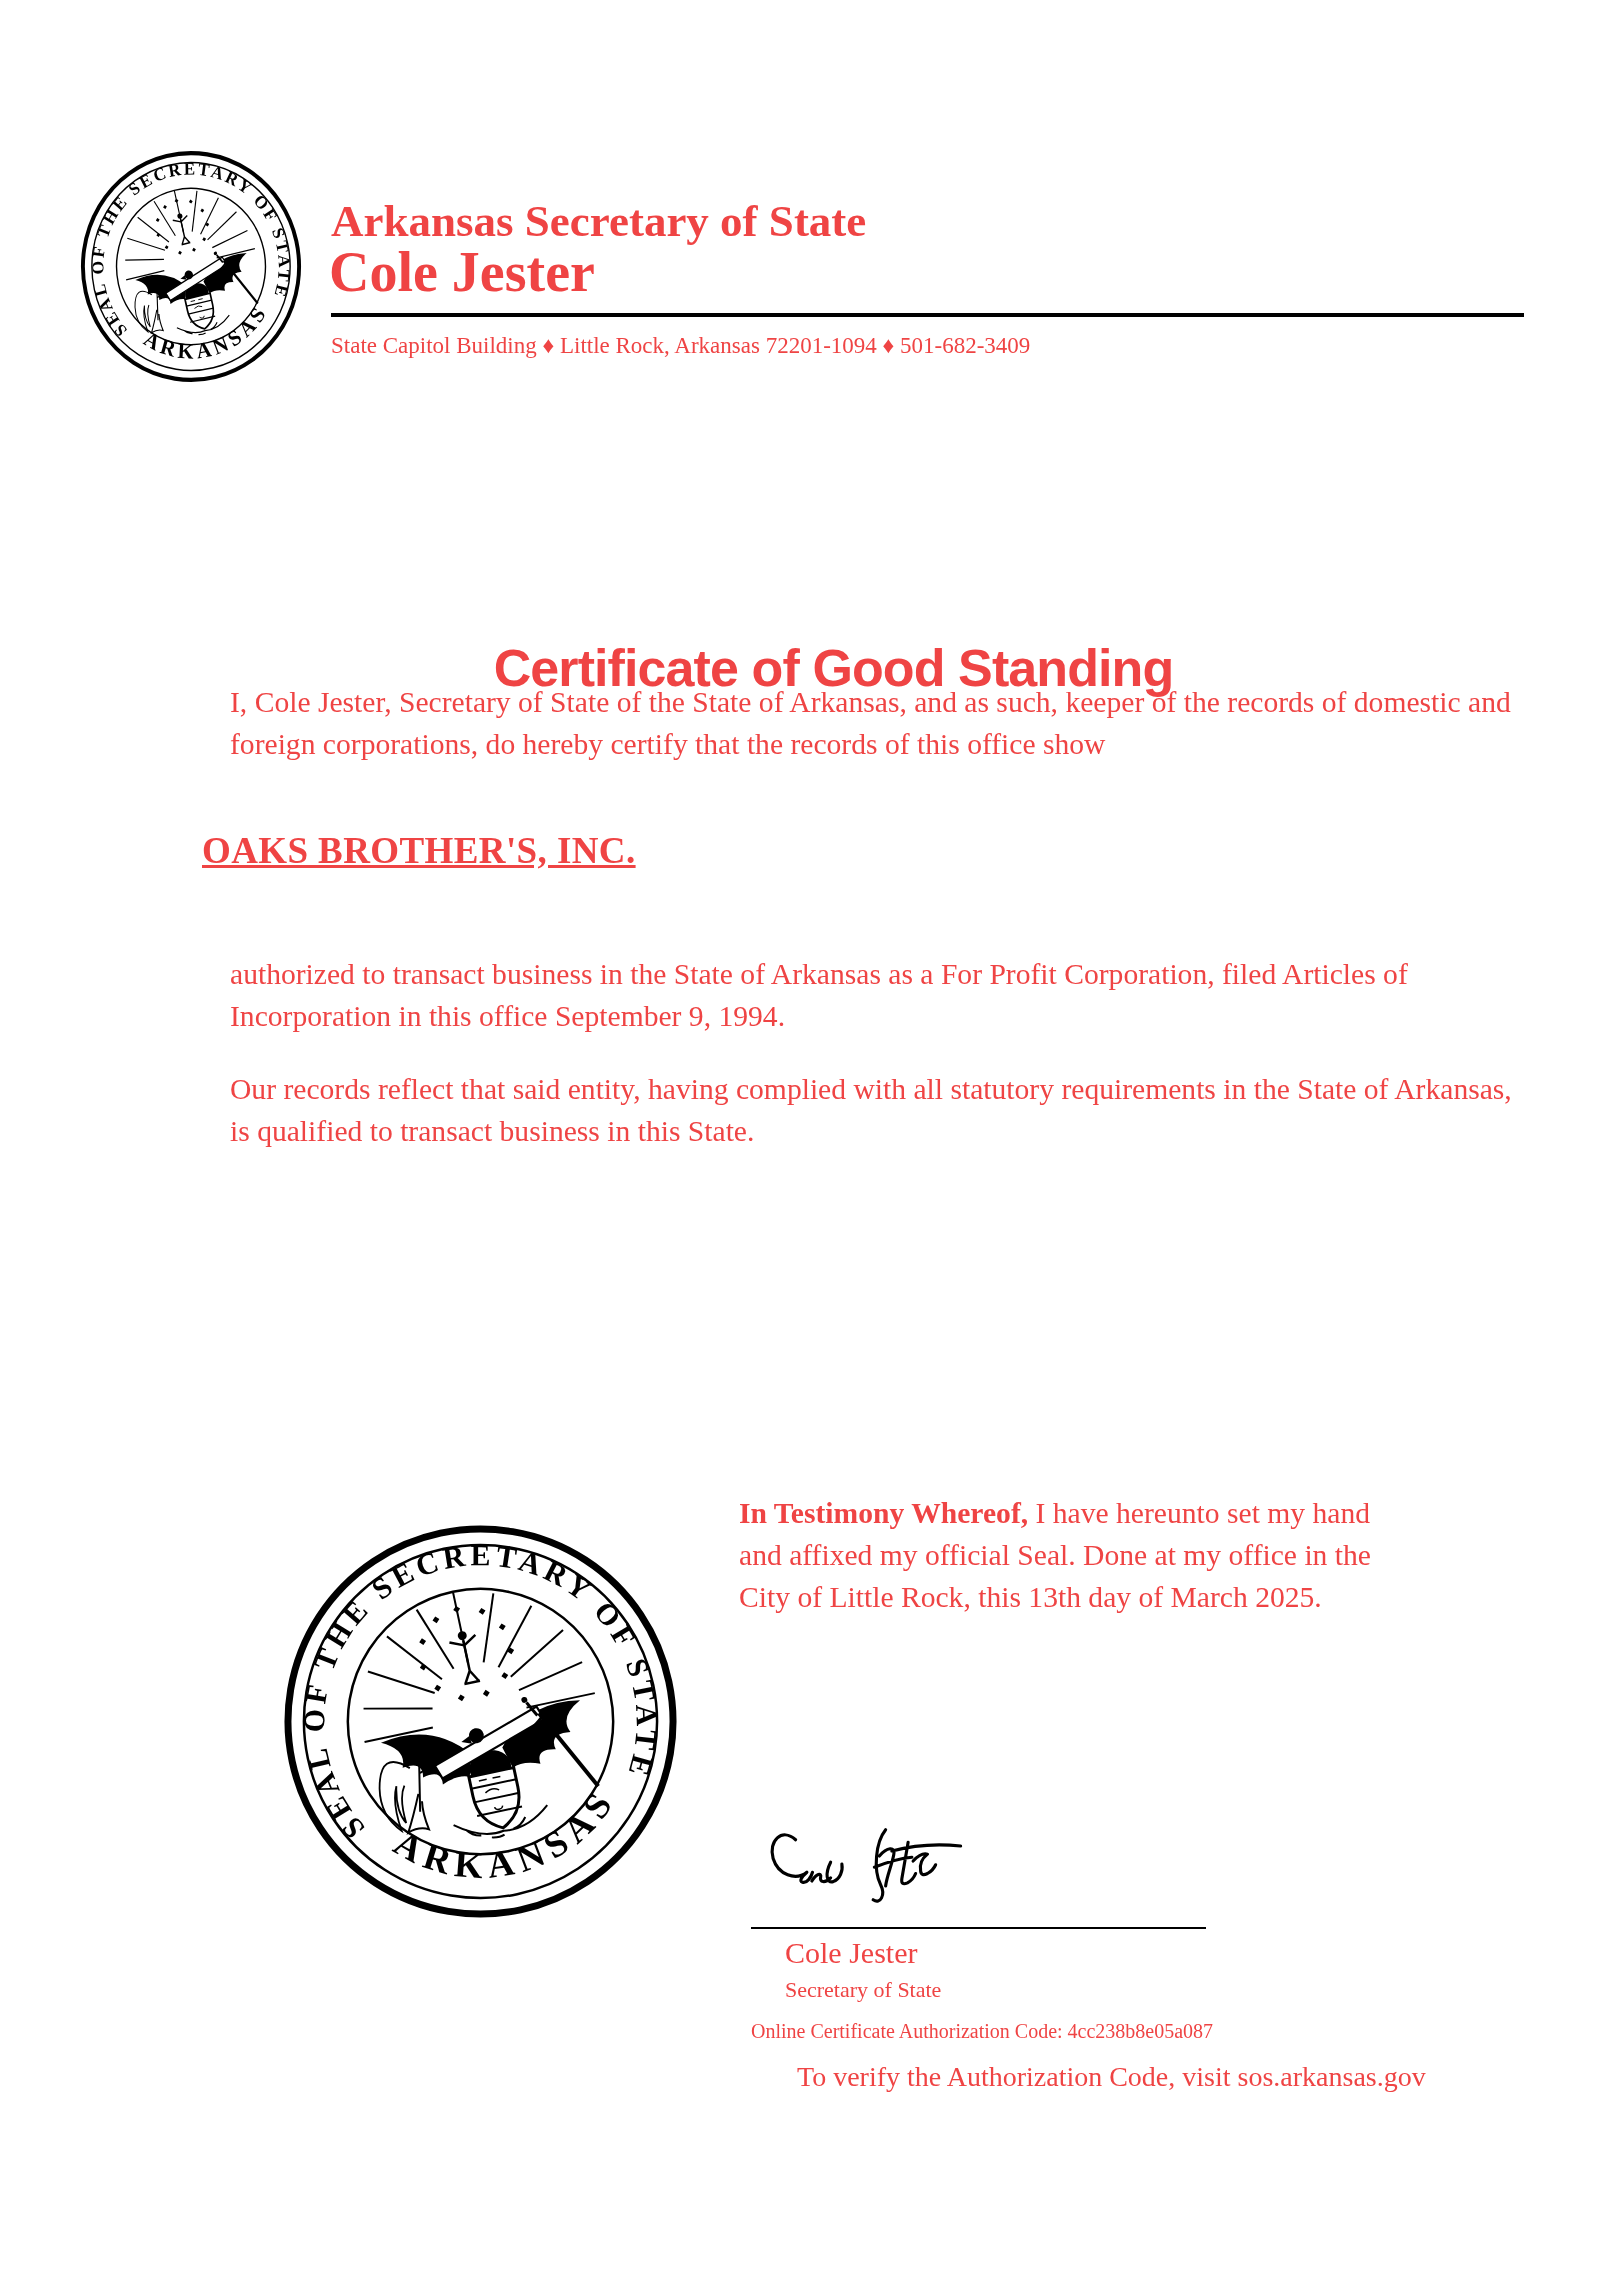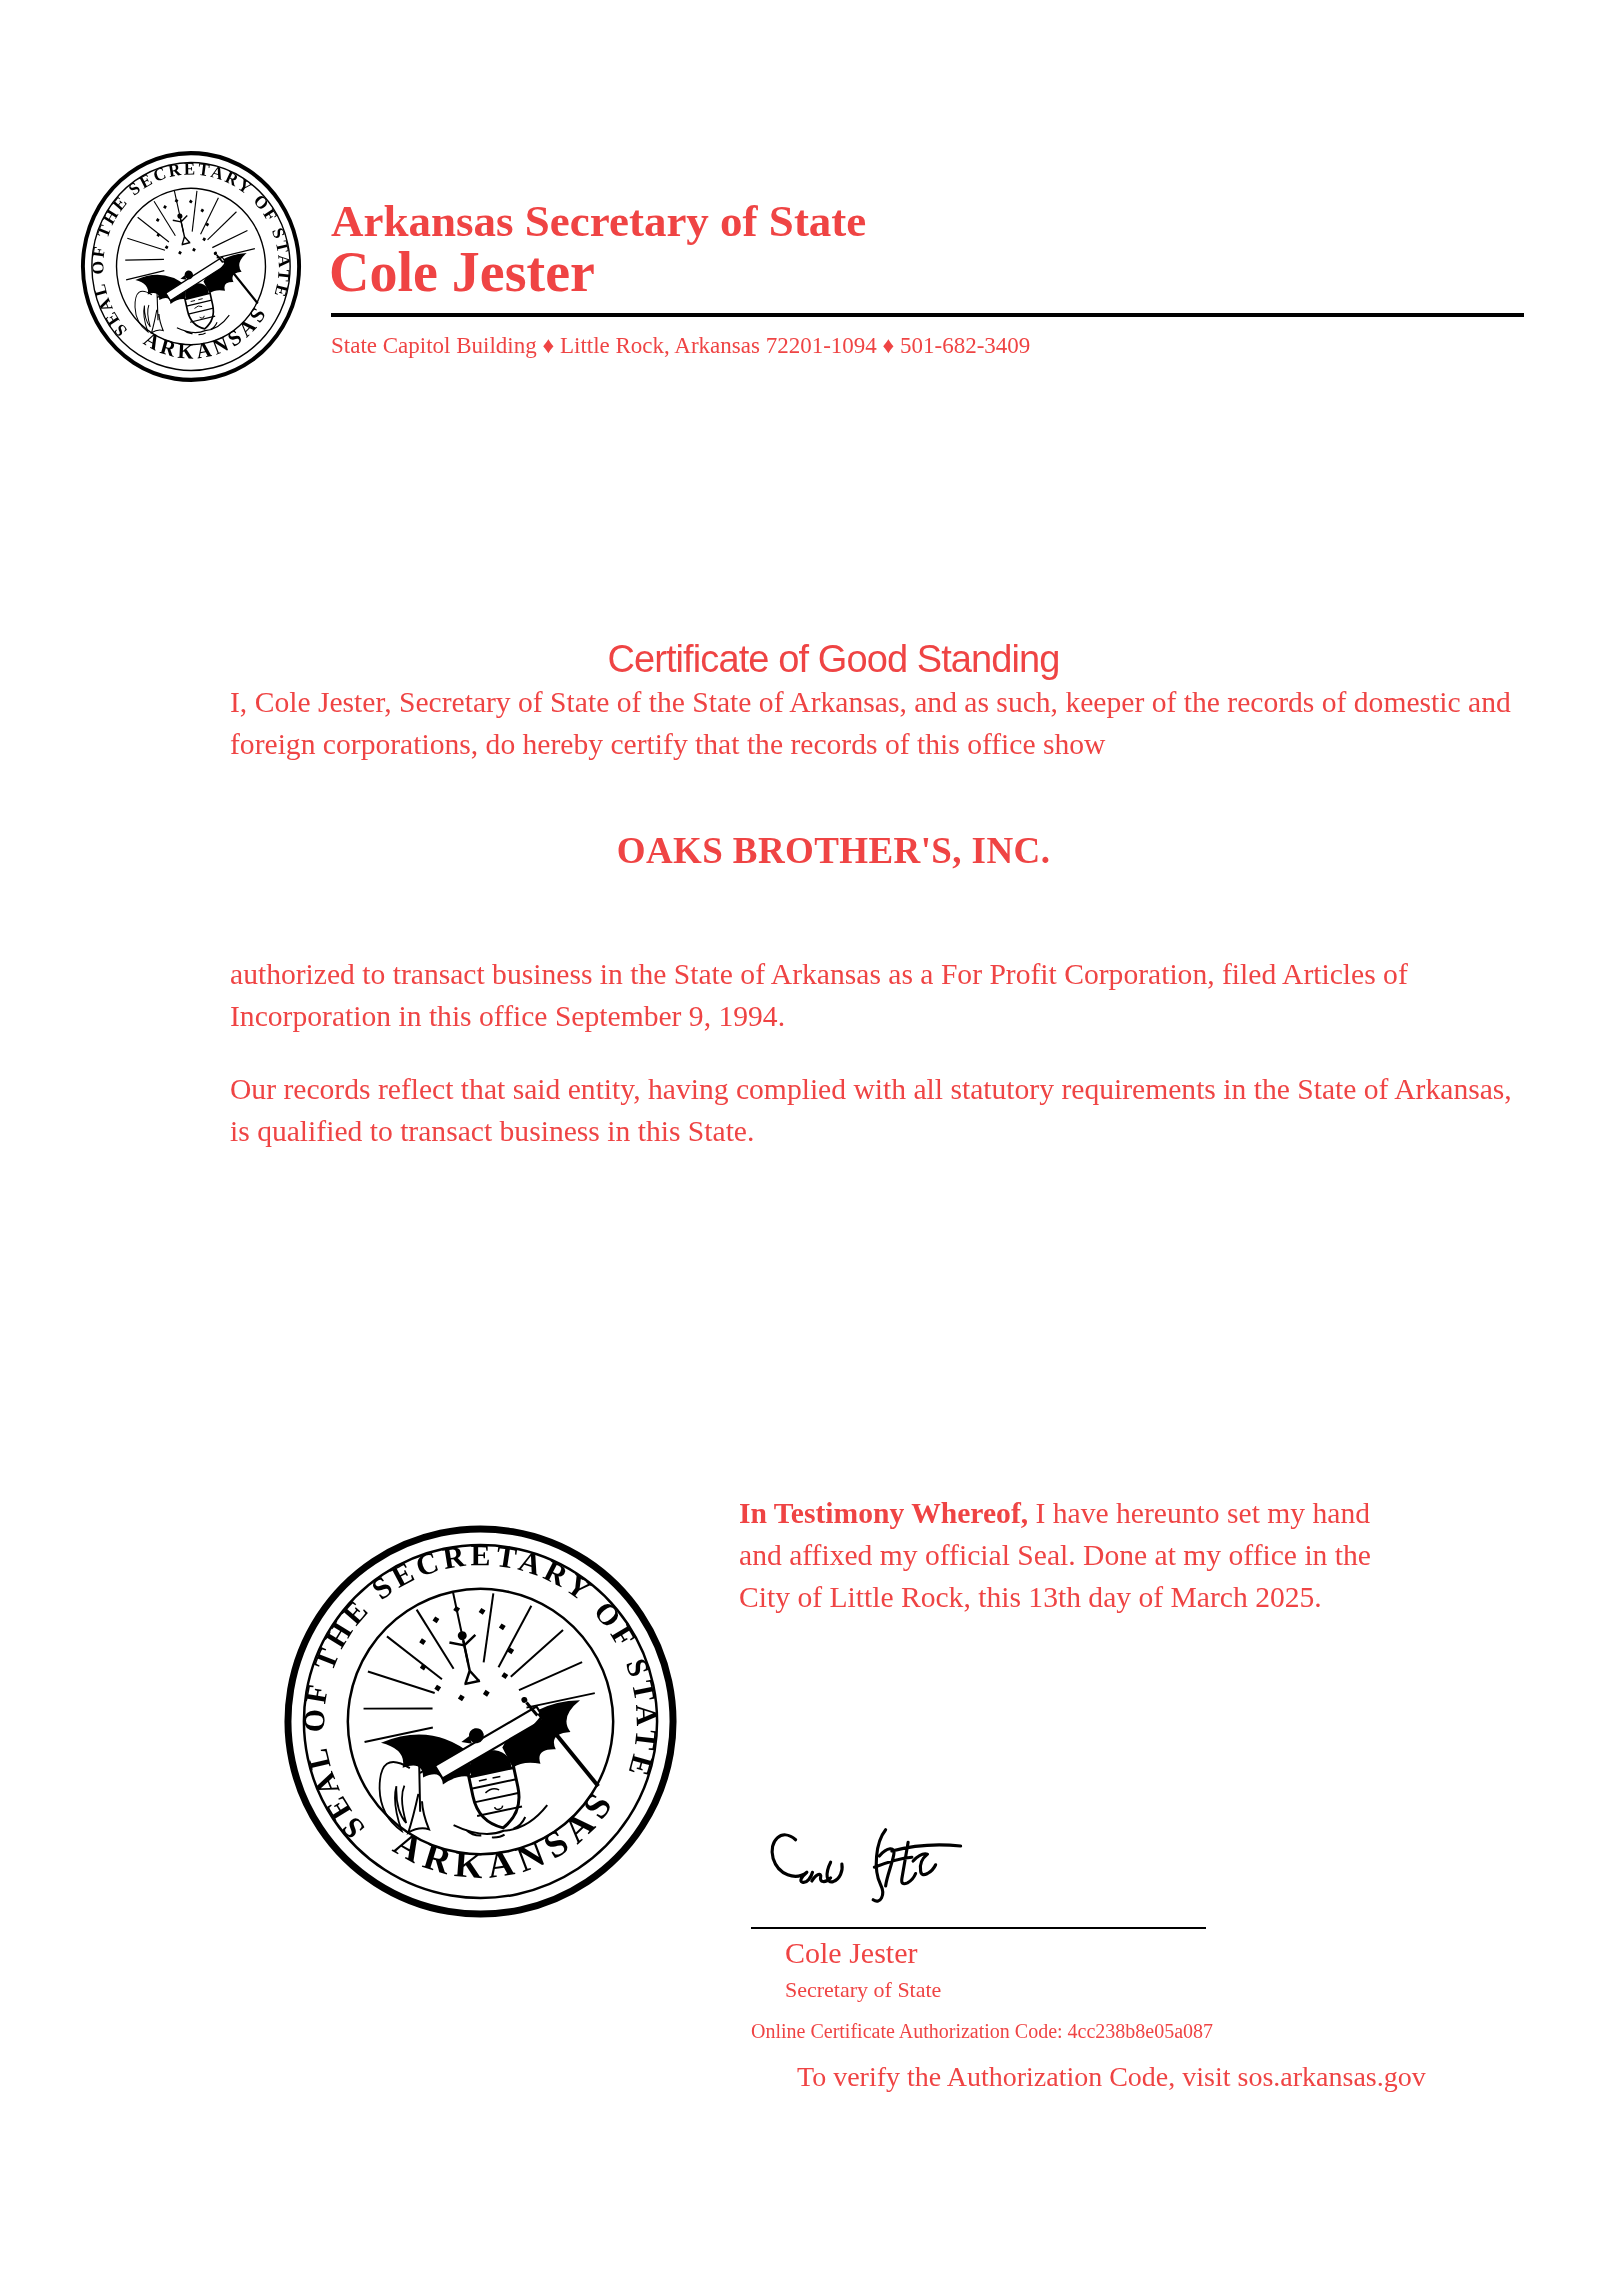--- a/index.html
+++ b/index.html
@@ -12,27 +12,27 @@
   
   .seal-small{left:79px;top:149px;width:224px;height:235px;}
   .agency{left:331px;top:195px;font-size:45px;font-weight:bold;white-space:nowrap;}
   .officer{left:329px;top:240px;font-size:56px;font-weight:bold;white-space:nowrap;}
   .rule{left:331px;top:313px;width:1193px;height:3.6px;background:#000;}
   .address{left:331px;top:333px;font-size:23px;white-space:nowrap;}
   
   .cert-title{
     left:202px;top:638px;width:1263px;text-align:center;
     font-family:"Liberation Sans","DejaVu Sans",sans-serif;
-    font-weight:normal;font-size:38px;letter-spacing:-0.9px;
+    font-weight:bold;font-size:52px;letter-spacing:-0.9px;
   }
   .body-par{left:202px;width:1294px;font-size:29.6px;line-height:42px;text-align:left;margin-left:28px;}
   .intro{top:681px;}
   .entity{
-    left:202px;top:829px;width:1263px;text-align:center;
-    font-size:37px;font-weight:bold;letter-spacing:0.4px;white-space:nowrap;
+    left:202px;top:829px;width:1263px;text-align:left;
+    font-size:37px;font-weight:bold;letter-spacing:0.4px;white-space:nowrap;text-decoration:underline;
   }
   .par2{top:953px;}
   .par3{top:1068px;}
   
   .seal-big{left:281px;top:1522px;width:399px;height:399px;}
   .testimony{left:739px;top:1492px;width:725px;font-size:29.6px;line-height:42px;}
   .t-line b{font-weight:bold;}
   .signature-svg{left:763px;top:1816px;width:269px;height:125px;}
   .sig-line{left:751px;top:1927px;width:455px;height:1.8px;background:#000;}
   .sig-name{left:785px;top:1934px;font-size:30px;line-height:37px;white-space:nowrap;}

